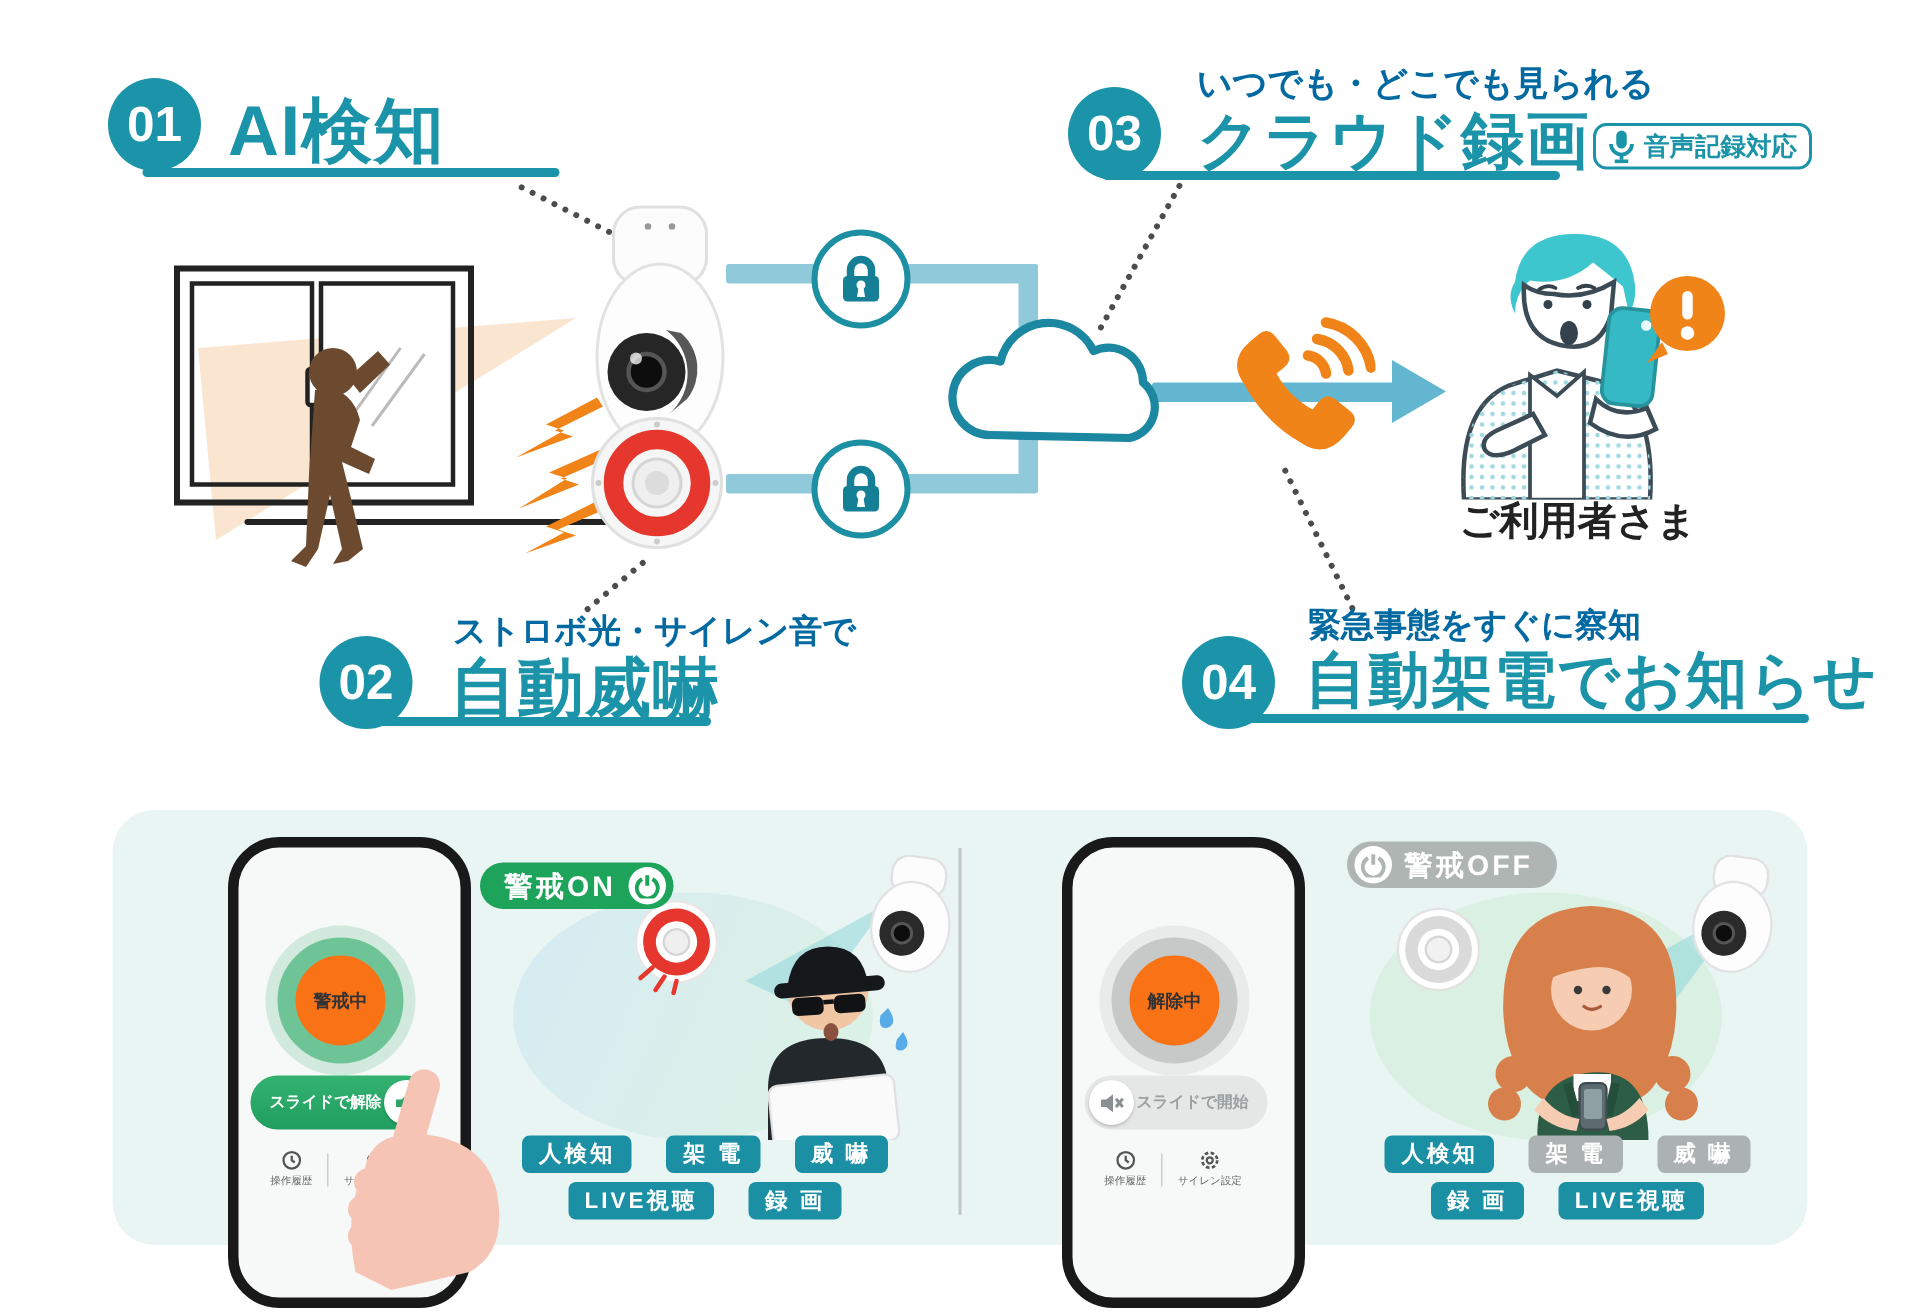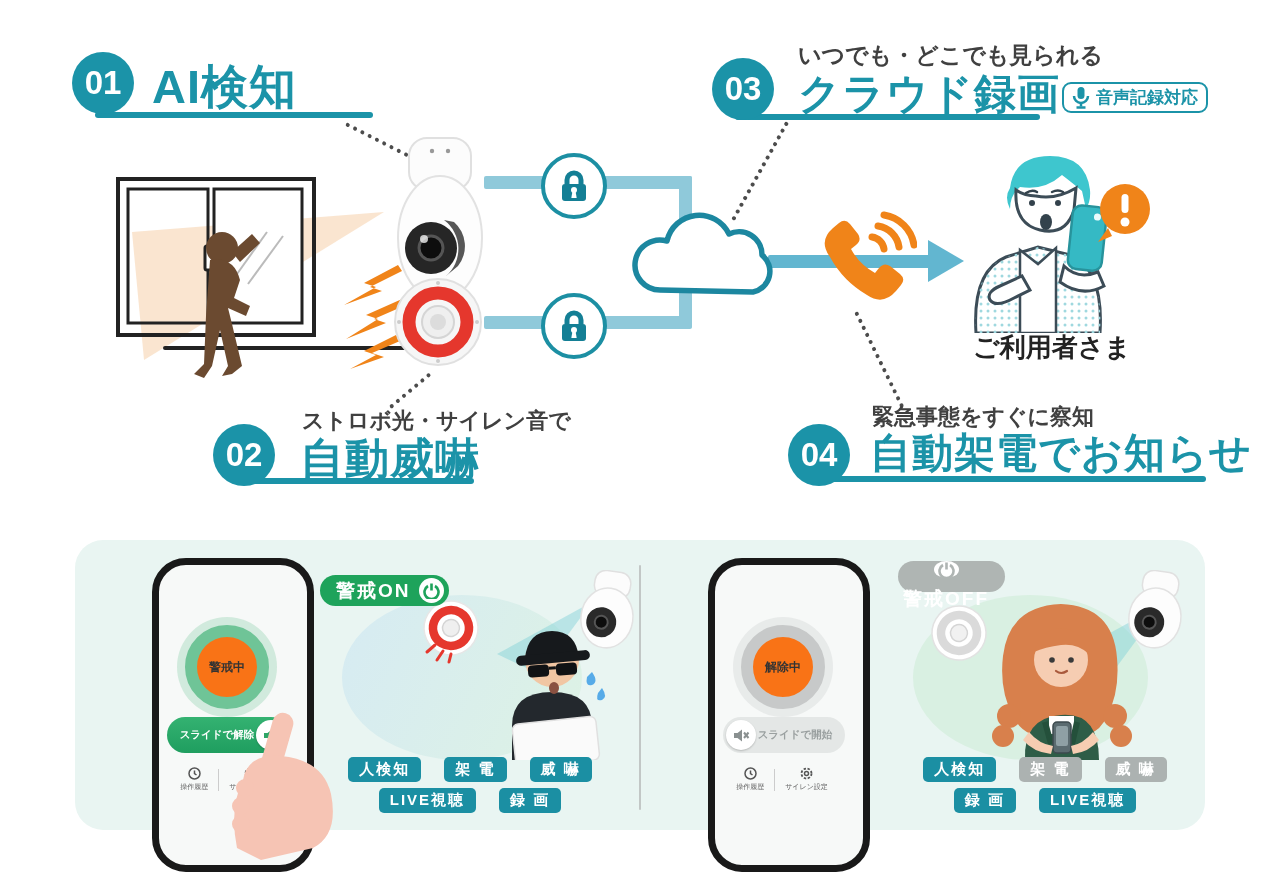--- a/index.html
+++ b/index.html
@@ -3,21 +3,21 @@
 <meta charset="utf-8">
 <style>
   html,body{margin:0;padding:0;background:#fff;}
   #canvas{position:relative;width:1280px;height:875px;background:#fff;overflow:hidden;
           font-family:"Liberation Sans","DejaVu Sans",sans-serif;border-radius:17px;}
   .abs{position:absolute;}
   
   .step-num{width:62px;height:62px;border-radius:50%;background:#1B93A8;color:#fff;
             font-weight:bold;font-size:33px;display:flex;align-items:center;justify-content:center;z-index:5;}
   .step-title{color:#1B93A8;font-weight:bold;white-space:nowrap;z-index:5;letter-spacing:1px;}
-  .step-sub{color:#404040;font-weight:bold;white-space:nowrap;z-index:5;}
+  .step-sub{color:#0369a1;font-weight:bold;white-space:nowrap;z-index:5;}
   .underline{background:#1B93A8;height:6px;border-radius:3px;z-index:4;}
   .dotted{border-top:4px dotted #4c4c4c;transform-origin:left center;height:0;}
   .pipe{background:#8FC9DA;border-radius:2px;}
   .feature-badge{display:flex;align-items:center;gap:6px;border:2.5px solid #1B93A8;border-radius:9px;
                  background:#fff;color:#1B93A8;font-weight:bold;font-size:17px;padding:2px 8px;white-space:nowrap;}
   .lockwrap{width:58px;height:58px;border-radius:50%;background:#fff;border:4px solid #1C8FA3;
             display:flex;align-items:center;justify-content:center;z-index:3;}
   
   #panel{left:75px;top:540px;width:1130px;height:290px;border-radius:28px;background:#E9F5F2;}
   .phone{width:148px;border:7px solid #191919;border-radius:34px;background:#F7F9F8;z-index:6;}
@@ -344,21 +344,21 @@
         <div class="item">
           <svg width="13" height="13">
             <circle cx="6.5" cy="6.5" r="5" fill="none" stroke="#555" stroke-width="1.8" stroke-dasharray="2.4 1.6"></circle>
             <circle cx="6.5" cy="6.5" r="2" fill="none" stroke="#555" stroke-width="1.5"></circle>
           </svg>
           <span>サイレン設定</span>
         </div>
       </div>
     </div>
 
-    <div class="abs modebadge off" style="left:823px;top:21px;padding-right:16px;flex-direction:column;">
+    <div class="abs modebadge off" style="left:823px;top:21px;padding-right:16px;">
       <div class="pwr">
         <svg width="17" height="17">
           <path d="M5 4 a7 7 0 1 0 7 0" fill="none" stroke="#AFB5B3" stroke-width="2.6"></path>
           <line x1="8.5" y1="1.5" x2="8.5" y2="8.5" stroke="#AFB5B3" stroke-width="2.6"></line>
         </svg>
       </div>
       <span>警戒OFF</span>
     </div>
 
     <div class="abs" style="left:838px;top:30px;width:320px;height:210px;">

